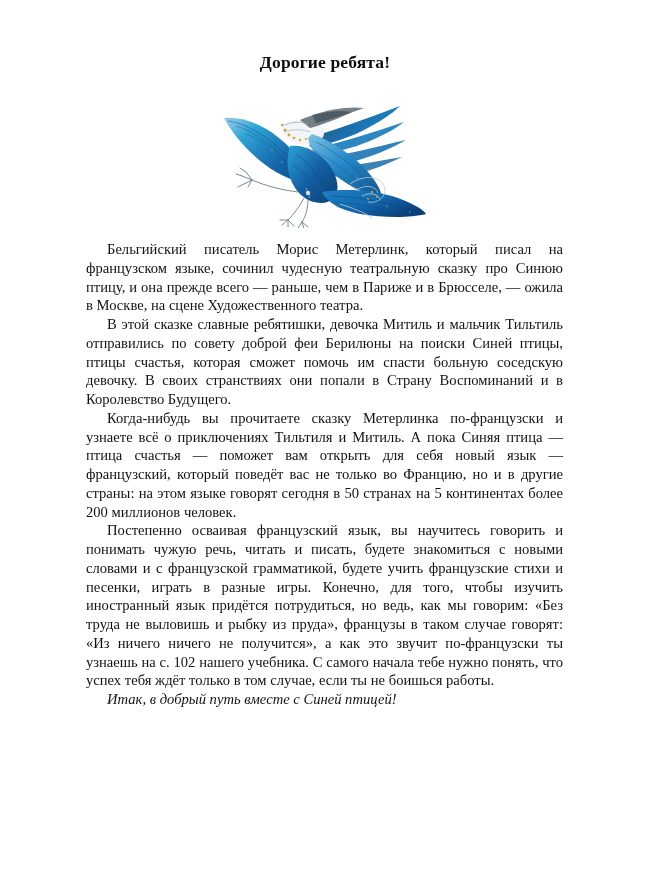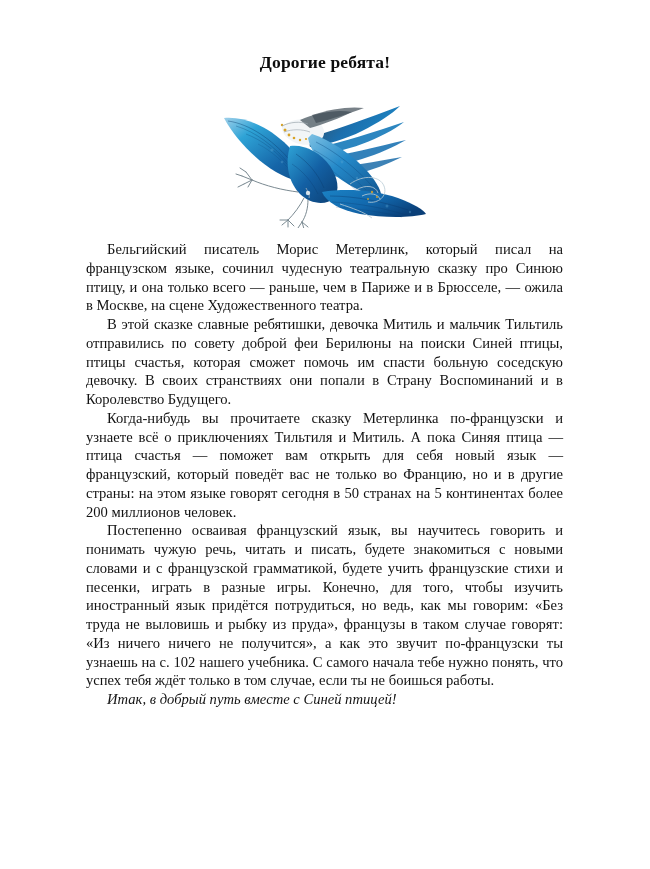--- a/index.html
+++ b/index.html
@@ -193,20 +193,20 @@
         <circle cx="70" cy="70" r="1.3"></circle>
         <circle cx="130" cy="70" r="1.4"></circle>
         <circle cx="145" cy="86" r="1.2"></circle>
         <circle cx="175" cy="114" r="1.5"></circle>
         <circle cx="198" cy="120" r="1.2"></circle>
       </g>
     </svg>
   </div>
 
   <div class="body-text">
-    <p>Бельгийский писатель Морис Метерлинк, который писал на французском языке, сочинил чудесную театральную сказку про Синюю птицу, и она только всего — раньше, чем в Париже и в Брюсселе, — ожила в Москве, на сцене Художественного театра.</p>
+    <p>Бельгийский писатель Морис Метерлинк, который писал на французском языке, сочинил чудесную театральную сказку про Синюю птицу, и она прежде всего — раньше, чем в Париже и в Брюсселе, — ожила в Москве, на сцене Художественного театра.</p>
     <p>В этой сказке славные ребятишки, девочка Митиль и мальчик Тильтиль отправились по совету доброй феи Берилюны на поиски Синей птицы, птицы счастья, которая сможет помочь им спасти больную соседскую девочку. В своих странствиях они попали в Страну Воспоминаний и в Королевство Будущего.</p>
     <p>Когда-нибудь вы прочитаете сказку Метерлинка по-французски и узнаете всё о приключениях Тильтиля и Митиль. А пока Синяя птица — птица счастья — поможет вам открыть для себя новый язык — французский, который поведёт вас не только во Францию, но и в другие страны: на этом языке говорят сегодня в 50 странах на 5 континентах более 200 миллионов человек.</p>
     <p>Постепенно осваивая французский язык, вы научитесь говорить и понимать чужую речь, читать и писать, будете знакомиться с новыми словами и с французской грамматикой, будете учить французские стихи и песенки, играть в разные игры. Конечно, для того, чтобы изучить иностранный язык придётся потрудиться, но ведь, как мы говорим: «Без труда не выловишь и рыбку из пруда», французы в таком случае говорят: «Из ничего ничего не получится», а как это звучит по-французски ты узнаешь на с. 102 нашего учебника. С самого начала тебе нужно понять, что успех тебя ждёт только в том случае, если ты не боишься работы.</p>
     <p class="last-line">Итак, в добрый путь вместе с Синей птицей!</p>
   </div>
 
 </div>
 
 </body></html>

